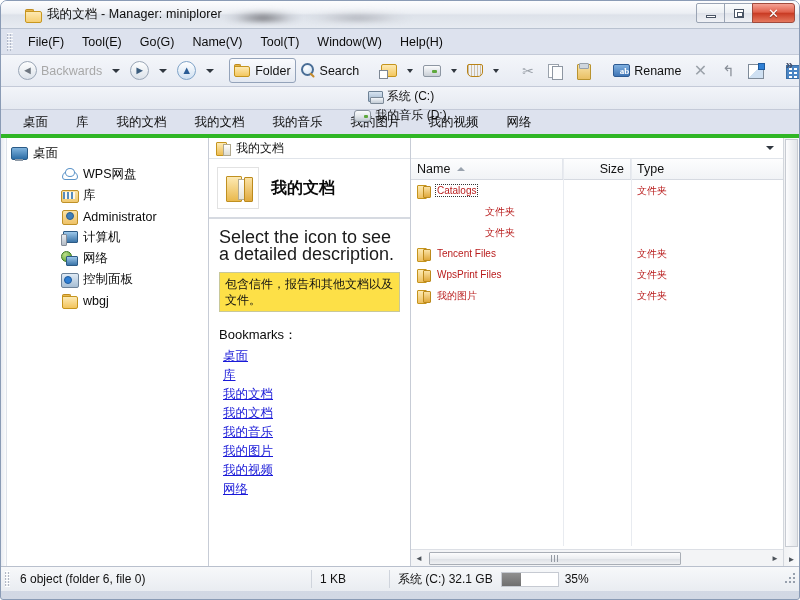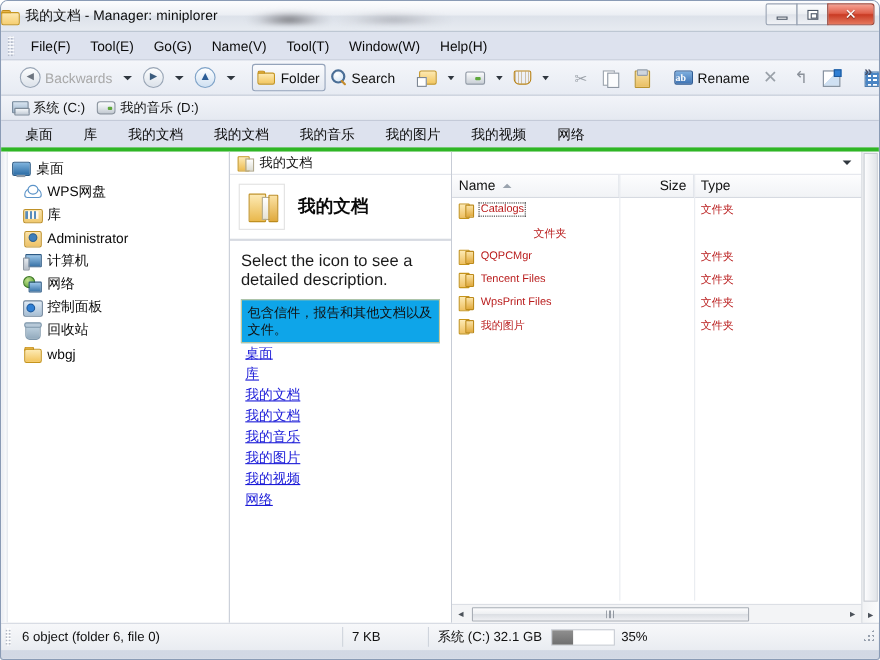--- a/index.html
+++ b/index.html
@@ -22,21 +22,21 @@
   }
 
   
   #titlebar {
     height: 28px;
     position: relative;
     background: linear-gradient(to bottom, #fdfdfe 0%, #eceff4 45%, #dde2ea 52%, #e7ebf1 100%);
     border-bottom: 1px solid #b9c2d0;
     display: flex;
     align-items: center;
-    padding-left: 0;
+    padding-left: 24px;
   }
   .title-icon {
     width: 16px; height: 14px;
     margin-right: 6px;
     position: relative;
     flex: 0 0 auto;
   }
   .folder-sm {
     position: relative; display: inline-block;
     width: 16px; height: 13px;
@@ -253,21 +253,21 @@
     background:#fff; border:1px solid #3a6ea5;
     background-image:
       repeating-linear-gradient(to bottom, #4a85c4 0 2px, transparent 2px 4px),
       repeating-linear-gradient(to right, #4a85c4 0 2px, transparent 2px 5px);
   }
   .rename-ic {
     width: 17px; height: 13px;
     background: linear-gradient(to bottom, #7fb0e0, #3f74b5);
     border: 1px solid #2d5a92; border-radius: 2px;
     color: #fff; font-size: 9px; font-weight: bold;
-    text-align: left; line-height: 12px;
+    text-align: right; line-height: 12px;
     font-family: "Liberation Serif", serif;
   }
   .folder-tb {
     width: 17px; height: 14px;
   }
   .folder-tb .f-tab {
     position:absolute; left:0; top:0; width:7px; height:3px;
     background:#e8b54a; border:1px solid #bd8a1d; border-bottom:none; border-radius:2px 2px 0 0;
   }
   .folder-tb .f-body {
@@ -289,20 +289,21 @@
     font-size:13px; color:#46506a; font-weight:bold;
   }
 
   
   #drivebar {
     height: 23px;
     background: linear-gradient(to bottom, #f2f4f9, #e5e9f1);
     border-bottom: 1px solid #c4cad8;
     display: flex; align-items: center;
     padding-left: 6px;
+    flex-direction: column;
   }
   .drive-item {
     display: flex; align-items: center;
     padding: 1px 8px 1px 3px;
     font-size: 12px; color: #111; white-space: nowrap; cursor: default;
   }
   .drive-ic-sys {
     width: 16px; height: 14px; margin-right: 4px; position: relative; flex:0 0 auto;
   }
   .drive-ic-sys::before {
@@ -360,21 +361,21 @@
     content:""; position:absolute; left:0; top:0; width:5px; height:100%;
     background: linear-gradient(to right, #e9ecf2, #fbfcfd);
     border-right: 1px solid #dfe3ea;
   }
   .tree-row {
     display: flex; align-items: center;
     height: 21px; padding-left: 10px;
     font-size: 12.5px; color: #0b0b0b;
     white-space: nowrap; cursor: default;
   }
-  .tree-row.child { padding-left: 20px; }
+  .tree-row.child { padding-left: 20px; margin-left: 40px; }
   .tree-ic {
     width: 17px; height: 15px; margin-right: 5px; flex: 0 0 auto; position: relative;
   }
   
   .ic-desktop::before {
     content:""; position:absolute; left:0; top:1px; width:15px; height:11px;
     background: linear-gradient(to bottom, #7fb3dd, #2b6ca5);
     border:1px solid #2a5a86; border-radius:2px;
   }
   .ic-desktop::after {
@@ -516,25 +517,25 @@
     position:absolute; left:26px; top:9px; width:9px; height:25px;
     background: linear-gradient(to bottom, #fbe2a4, #e0a93c);
     border:1px solid #bc8a1c; border-radius:1px;
   }
   #info-title {
     font-size: 16px; font-weight: bold; color: #0a0a0a;
     margin-left: 12px;
   }
   #info-desc {
     padding: 10px 10px 0 10px;
-    font-size: 15px; color: #1a1a1a; line-height: 17px;
+    font-size: 18px; color: #1a1a1a; line-height: 17px;
   }
   #info-tip {
     margin: 9px 10px 0 10px;
-    background: #0ea5e9;
+    background: #fde047;
     border: 1px solid #c8c89a;
     padding: 3px 5px;
     font-size: 12px; color: #111; line-height: 16px;
   }
   #bookmarks-label {
     padding: 14px 10px 3px 10px;
     font-size: 13px; color: #0a0a0a;
   }
   .bm-link {
     display: block;
@@ -882,44 +883,41 @@
       </div>
       <div class="tree-row child">
         <span class="tree-ic ic-network"></span>
         <span>网络</span>
       </div>
       <div class="tree-row child">
         <span class="tree-ic ic-control"></span>
         <span>控制面板</span>
       </div>
       <div class="tree-row child">
-        <span class="tree-ic ic-recycle"></span>
-        <span>回收站</span>
-      </div>
-      <div class="tree-row child">
         <span class="tree-ic ic-folder"></span>
         <span>wbgj</span>
       </div>
     </div>
 
     <div id="info">
       <div id="info-path">
         <span class="path-ic ic-mydocs"></span>
         <span>我的文档</span>
       </div>
       <div id="info-head">
         <div class="bigfolder">
           <i class="bf-left"></i>
             <i class="bf-page"></i>
             <i class="bf-right"></i>
         </div>
         <div id="info-title">我的文档</div>
       </div>
       <div id="info-desc">Select the icon to see a detailed description.</div>
       <div id="info-tip">包含信件，报告和其他文档以及文件。</div>
+      <div id="bookmarks-label">Bookmarks：</div>
       <a class="bm-link">桌面</a>
       <a class="bm-link">库</a>
       <a class="bm-link">我的文档</a>
       <a class="bm-link">我的文档</a>
       <a class="bm-link">我的音乐</a>
       <a class="bm-link">我的图片</a>
       <a class="bm-link">我的视频</a>
       <a class="bm-link">网络</a>
     </div>
 
@@ -951,24 +949,20 @@
             <span class="nm">Catalogs</span>
           </div>
           <div class="fcell size"></div>
           <div class="fcell type">文件夹</div>
         </div>
         <div class="frow">
           <div class="fcell size"></div>
           <div class="fcell type">文件夹</div>
         </div>
         <div class="frow">
-          <div class="fcell name">
-            <span class="f-ic"></span>
-            <span class="nm">QQPCMgr</span>
-          </div>
           <div class="fcell size"></div>
           <div class="fcell type">文件夹</div>
         </div>
         <div class="frow">
           <div class="fcell name">
             <span class="f-ic"></span>
             <span class="nm">Tencent Files</span>
           </div>
           <div class="fcell size"></div>
           <div class="fcell type">文件夹</div>
@@ -1004,21 +998,21 @@
 
     <div id="vstrip">
       <div class="vthumb"></div>
       <div class="varrow">►</div>
     </div>
   </div>
 
   <div id="status">
     <span id="status-left-grip"></span>
     <span class="st-cell first">6 object (folder 6, file 0)</span>
-    <span class="st-cell size">7 KB</span>
+    <span class="st-cell size">1 KB</span>
     <span class="st-cell disk">
       <span>系统 (C:) 32.1 GB</span>
       <span class="diskbar">
         <span class="diskfill" id="diskfill" style="width: 35%;"></span>
       </span>
       <span>35%</span>
     </span>
     <span class="resize-grip"></span>
   </div>
 

